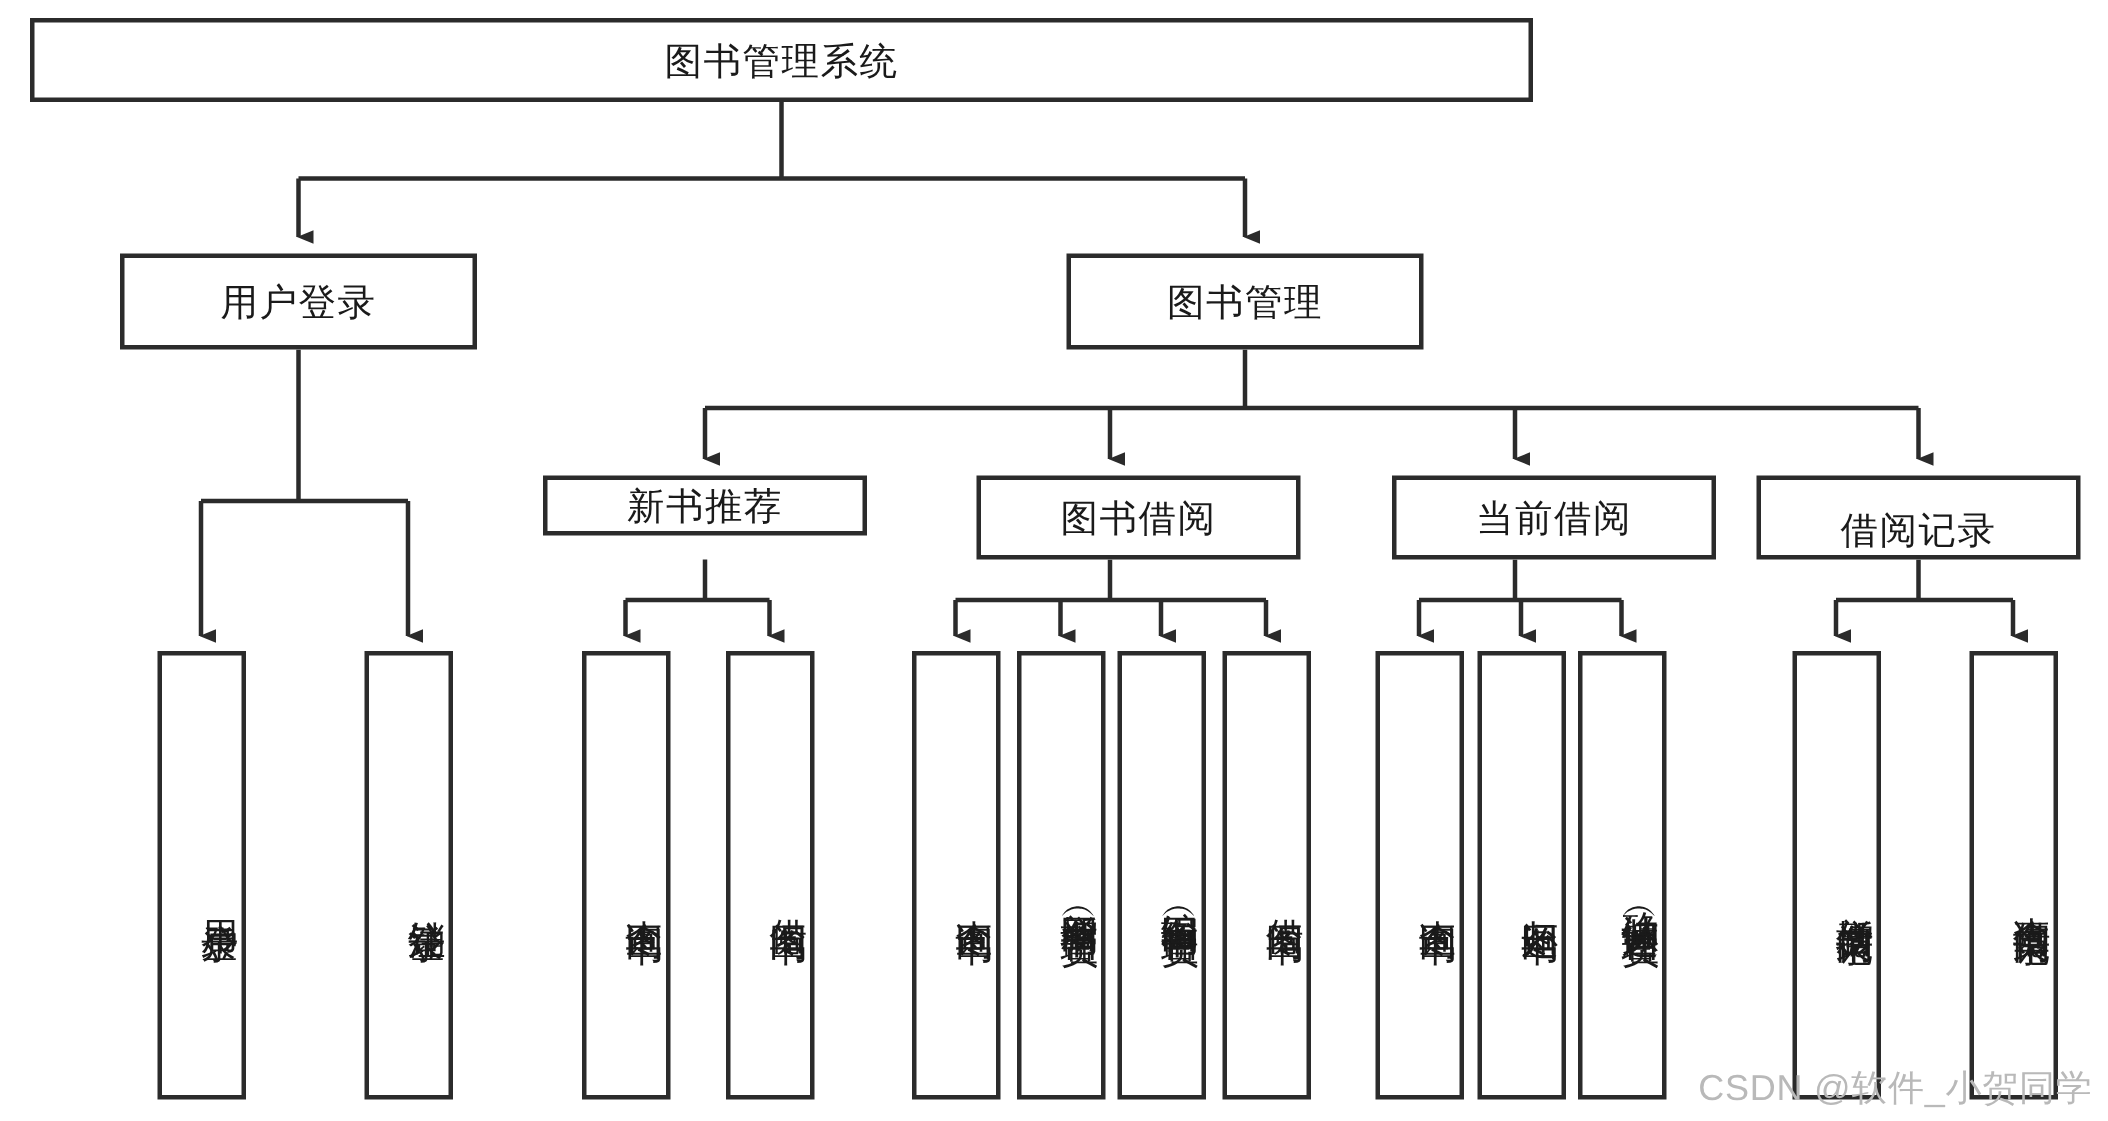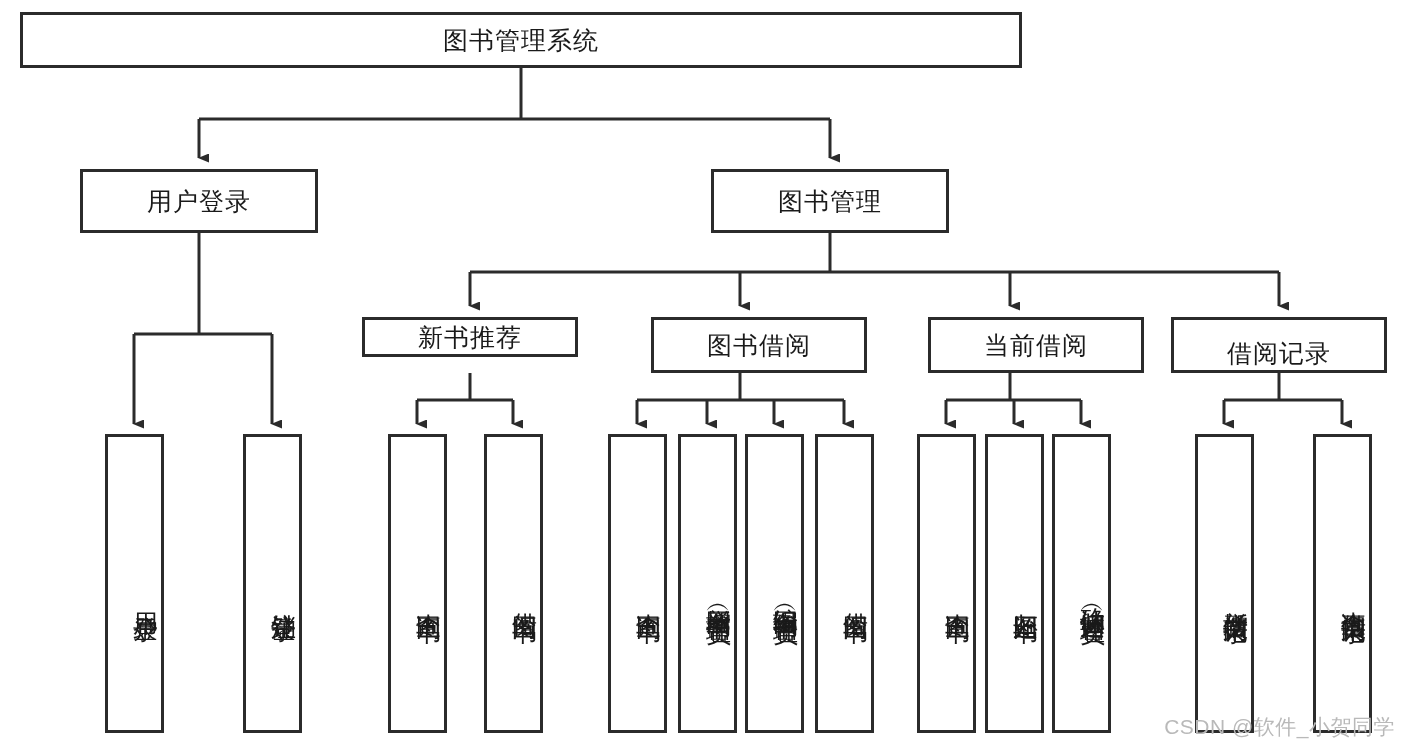--- a/index.html
+++ b/index.html
@@ -51,21 +51,21 @@
   }
   .node.vert .vlabel {
     writing-mode: vertical-rl;
     text-orientation: upright;
     display: block;
   }
   #watermark {
     position: absolute;
     right: 10px;
     bottom: 6px;
-    font-size: 21px;
+    font-size: 24px;
     color: #b9b9b9;
     letter-spacing: 0.5px;
     white-space: nowrap;
     pointer-events: none;
   }
 </style>
 </head>
 <body>
 
 <div id="diagram-root">

